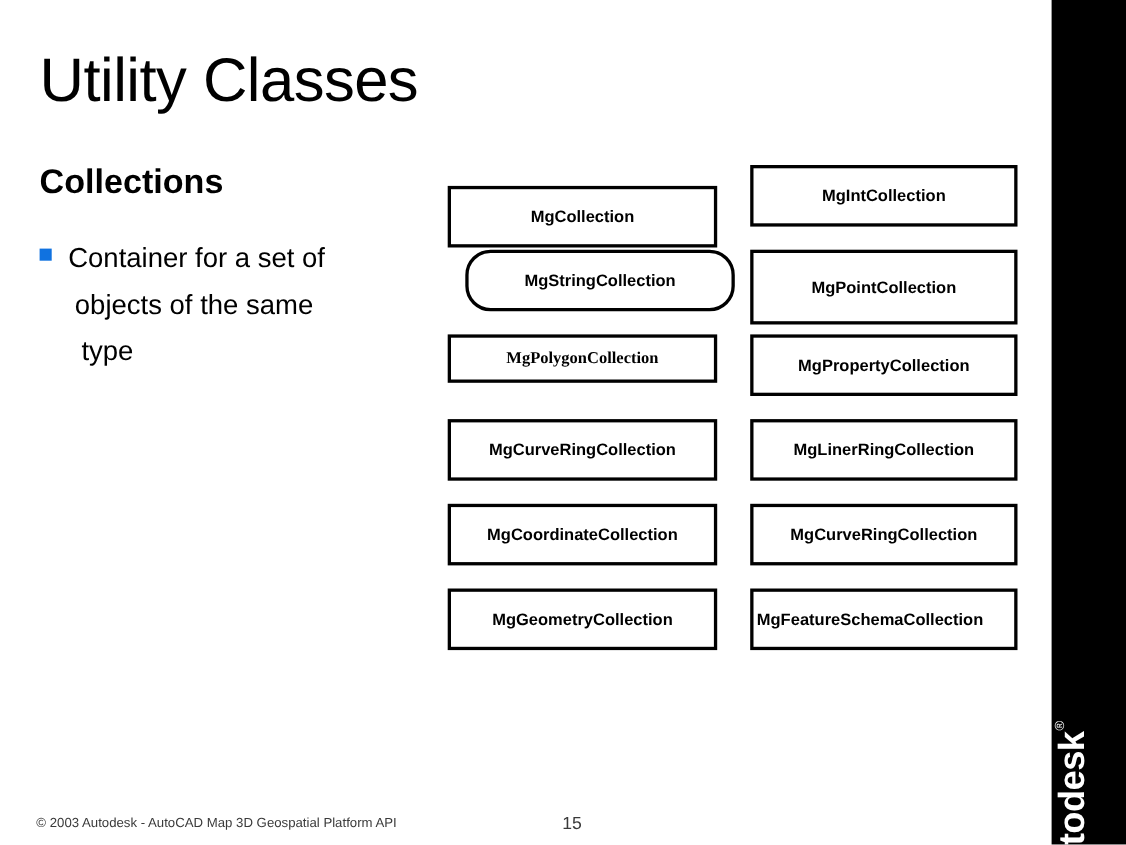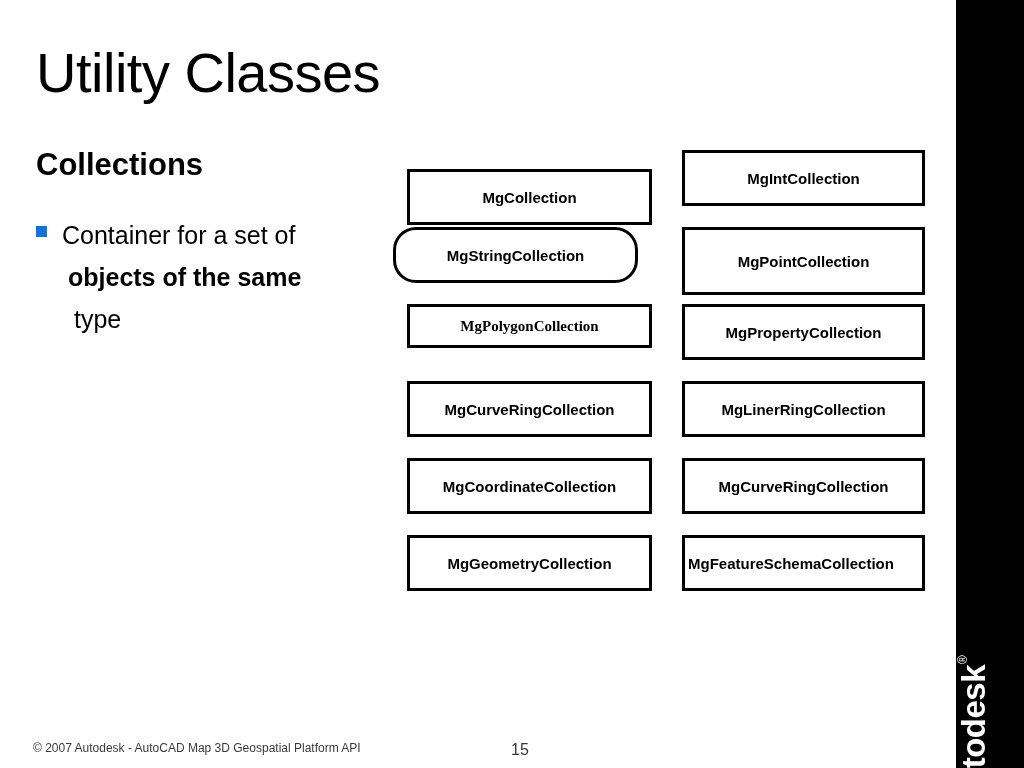--- a/index.html
+++ b/index.html
@@ -97,21 +97,21 @@
     flex: 0 0 auto;
     margin-top: 12px;
     margin-right: 15px;
   }
   #bullet-text {
     font-size: 25px;
     color: #000000;
     line-height: 1.68;
     text-indent: 0;
   }
-  #bullet-text .ln2 { display: block; padding-left: 6px; font-weight: bold; }
+  #bullet-text .ln2 { display: block; padding-left: 6px; }
   #bullet-text .ln3 { display: block; padding-left: 12px; }
 
   
   .box {
     position: absolute;
     background: #ffffff;
     border: 3px solid #000000;
     box-sizing: border-box;
     display: flex;
     align-items: center;
@@ -171,21 +171,21 @@
     <div id="bullet-row">
       <div id="bullet-marker"></div>
       <div id="bullet-text"><span class="ln1">Container for a set of</span><span class="ln2">objects of the same</span><span class="ln3">type</span></div>
     </div>
   </div>
 
   <div class="box" style="left:407px; top:150px; width:245px; height:56px;margin-top:19px;">
     <div class="shadow"></div>
     <span class="box-label">MgCollection</span>
   </div>
-  <div class="box" style="left:393px; top:227px; width:245px; height:56px;border-radius:23px;">
+  <div class="box" style="left:423px; top:227px; width:245px; height:56px;border-radius:23px;">
     <div class="shadow"></div>
     <span class="box-label">MgStringCollection</span>
   </div>
   <div class="box" style="left:407px; top:304px; width:245px; height:44px;font-family:Liberation Serif, serif;">
     <div class="shadow"></div>
     <span class="box-label">MgPolygonCollection</span>
   </div>
   <div class="box" style="left:407px; top:381px; width:245px; height:56px;">
     <div class="shadow"></div>
     <span class="box-label">MgCurveRingCollection</span>
@@ -217,16 +217,16 @@
   </div>
   <div class="box" style="left:682px; top:458px; width:243px; height:56px;">
     <div class="shadow"></div>
     <span class="box-label">MgCurveRingCollection</span>
   </div>
   <div class="box overflow" style="left:682px; top:535px; width:243px; height:56px;">
     <div class="shadow"></div>
     <span class="box-label">MgFeatureSchemaCollection</span>
   </div>
 
-  <div id="footer-copyright">© 2007 Autodesk - AutoCAD Map 3D Geospatial Platform API</div>
+  <div id="footer-copyright">© 2003 Autodesk - AutoCAD Map 3D Geospatial Platform API</div>
   <div id="footer-pagenum">15</div>
 
 </div>
 
 </body></html>

